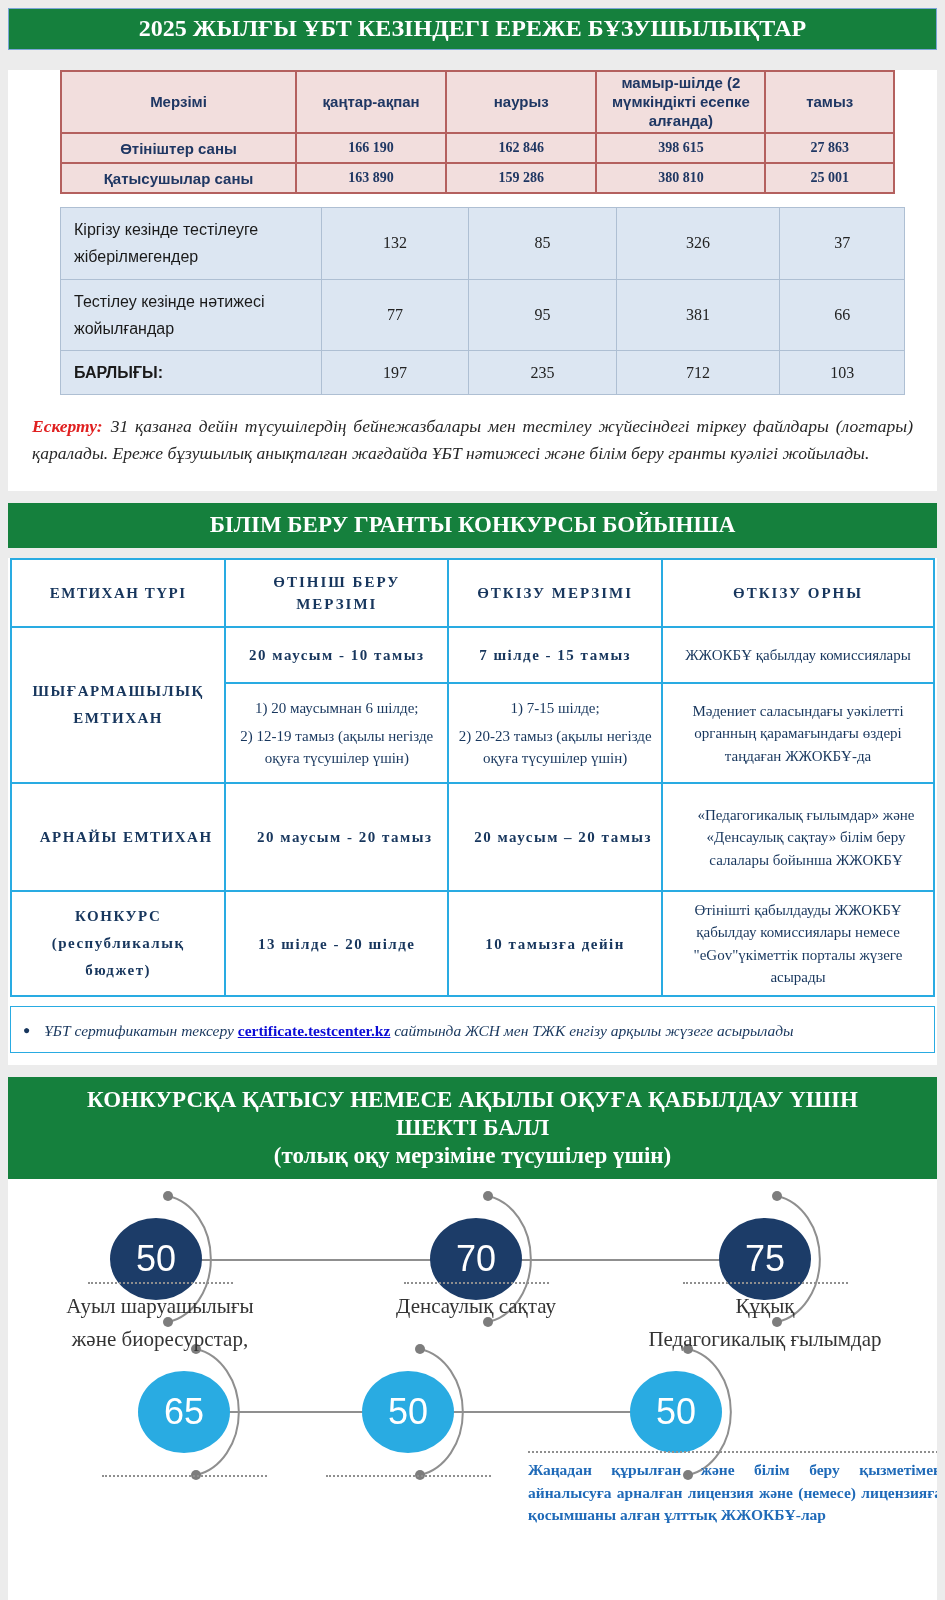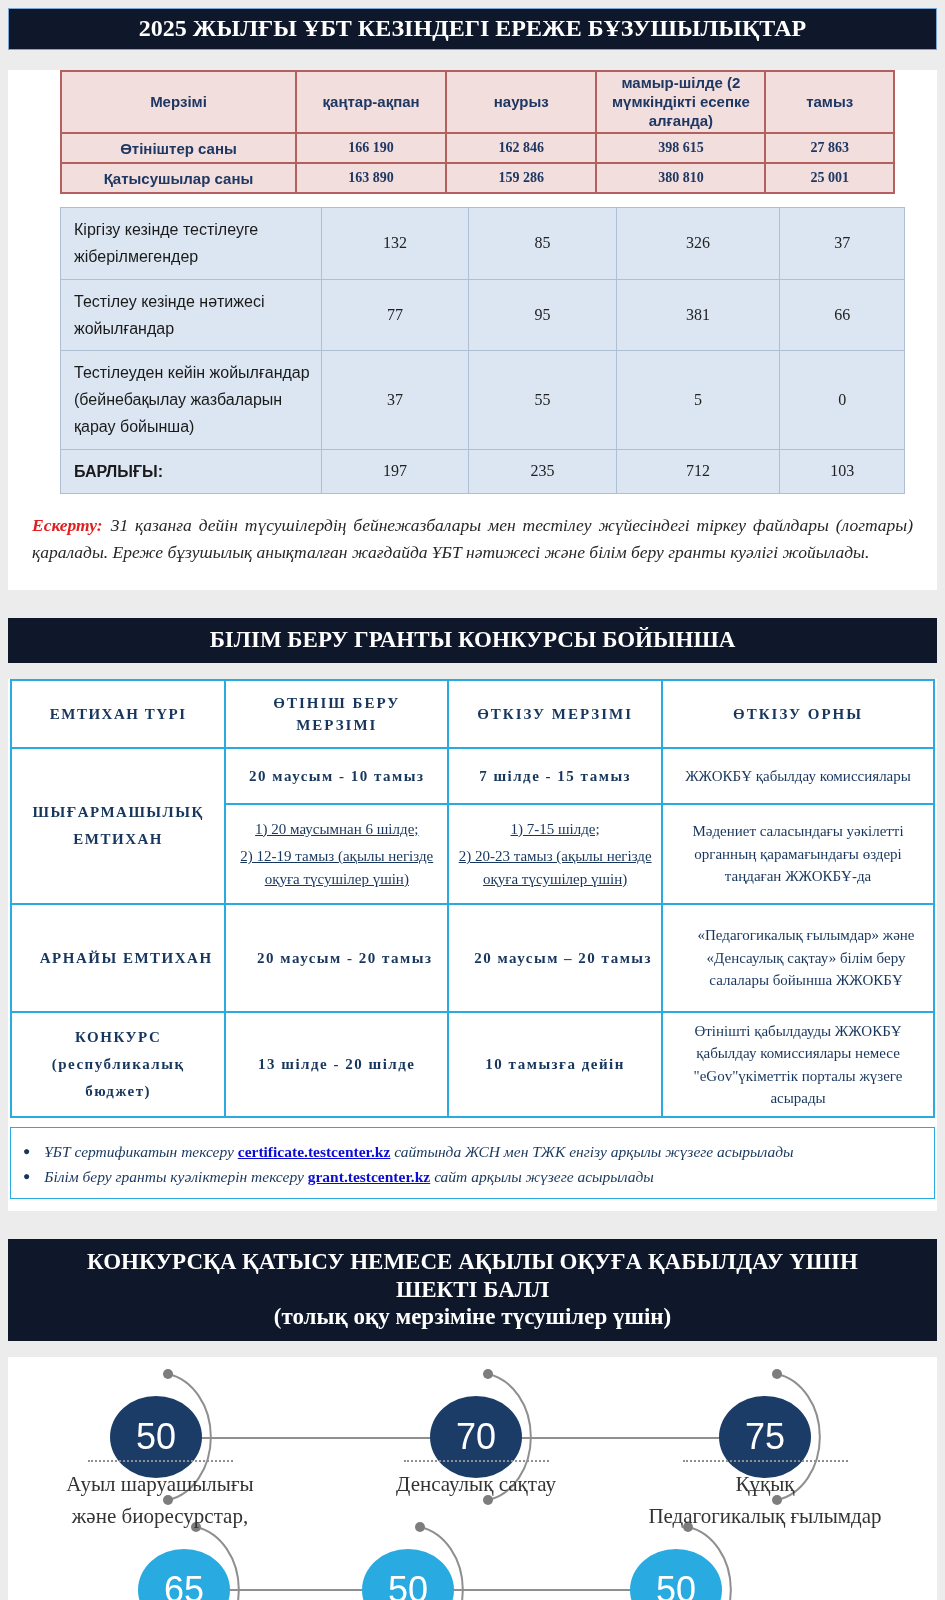--- a/index.html
+++ b/index.html
@@ -1,17 +1,17 @@
 <!DOCTYPE html>
 <html><head>
 <meta charset="utf-8">
 <style>
   html,body{margin:0;padding:0;}
   body{width:945px;background:#ececec;font-family:"Liberation Serif",serif;color:#1f3763;}
-  .banner{margin:16px 8px;background:#0f172a;color:#ffffff;text-align:center;
+  .banner{margin:0 8px;background:#15803d;color:#ffffff;text-align:center;
           font-family:"Liberation Serif",serif;font-weight:bold;}
   .banner1{margin-top:8px;font-size:24px;padding:6px 0 7px;border:1px solid #7aa6d6;}
   .banner2{font-size:23px;padding:9px 0 10px;}
   .banner3{font-size:23px;padding:9px 14px 10px;line-height:1.2;}
   .card{background:#ffffff;margin:0 8px;}
   .gap{height:12px;}
 
   
   table{border-collapse:collapse;}
   .t1{width:835px;margin:20px 0 0 52px;background:#f2dedd;}
@@ -30,32 +30,32 @@
            padding:8px 10px 8px 13px;line-height:1.7;text-align:left;}
   .t2 .num{font-family:"Liberation Serif",serif;font-size:16px;color:#222;text-align:center;}
   .t2 .total .lbl{font-weight:bold;}
   .r-h1{height:62px;}.r-h2{height:62px;}.r-h3{height:84px;}.r-h4{height:40px;}
 
   .note{margin:18px 24px 0;padding-bottom:24px;font-size:17.5px;font-style:italic;
         color:#262626;text-align:justify;line-height:1.55;}
   .note .note-label{color:#e02020;font-weight:bold;margin-right:8px;}
 
   
-  .grant{width:925px;margin:1px auto 0;}
+  .grant{width:925px;margin:10px auto 0;}
   .grant td{border:2px solid #29abe2;text-align:center;vertical-align:middle;
             color:#17365d;font-size:15px;padding:4px 8px;line-height:1.5;}
   .grant .hcell{height:58px;font-weight:bold;letter-spacing:2px;font-size:15px;}
   .grant .typecell{font-weight:bold;letter-spacing:1.5px;line-height:1.8;width:183px;}
   .grant .date{font-weight:bold;letter-spacing:1.5px;}
   .gc2{width:218px;}.gc3{width:208px;}.gc4{width:268px;}
   .sub-a td{height:46px;}
   .sub-b td{height:90px;}
   .row-special td{height:98px;padding-left:24px;}
   .row-contest td{height:95px;}
-  .two-part p{margin:5px 0;text-decoration:underline;}
+  .two-part p{margin:5px 0;}
 
   .bullets-box{width:899px;margin:9px auto 0;border:1.5px solid #29abe2;background:#fff;
                padding:8px 12px 12px;}
   .bullet{font-style:italic;color:#17365d;font-size:15.5px;margin-top:7px;}
   .bullet .mark{font-style:normal;margin-right:14px;font-size:12px;vertical-align:2px;}
   .bullet a{color:#0b0bd6;font-weight:bold;font-style:normal;text-decoration:underline;}
 
   
   .scores{position:relative;height:470px;background:#fff;overflow:hidden;}
   .score-node{position:absolute;width:120px;height:150px;z-index:2;}
@@ -109,27 +109,20 @@
       <td class="num c3">326</td>
       <td class="num c4">37</td>
     </tr>
     <tr class="r-h2">
       <td class="lbl">Тестілеу кезінде нәтижесі жойылғандар</td>
       <td class="num">77</td>
       <td class="num">95</td>
       <td class="num">381</td>
       <td class="num">66</td>
     </tr>
-    <tr class="r-h3">
-      <td class="lbl">Тестілеуден кейін жойылғандар (бейнебақылау жазбаларын қарау бойынша)</td>
-      <td class="num">37</td>
-      <td class="num">55</td>
-      <td class="num">5</td>
-      <td class="num">0</td>
-    </tr>
     <tr class="r-h4 total">
       <td class="lbl">БАРЛЫҒЫ:</td>
       <td class="num">197</td>
       <td class="num">235</td>
       <td class="num">712</td>
       <td class="num">103</td>
     </tr>
   </tbody>
     </table>
 
@@ -180,23 +173,20 @@
       <td class="date">10 тамызға дейін</td>
       <td>Өтінішті қабылдауды ЖЖОКБҰ қабылдау комиссиялары немесе "eGov"үкіметтік порталы жүзеге асырады</td>
     </tr>
   </tbody>
     </table>
 
   <div class="bullets-box">
     <div class="bullet">
       <span class="mark">●</span><span>ҰБТ сертификатын тексеру </span><a href="#">certificate.testcenter.kz</a><span> сайтында ЖСН мен ТЖК енгізу арқылы жүзеге асырылады</span>
     </div>
-    <div class="bullet">
-      <span class="mark">●</span><span>Білім беру гранты куәліктерін тексеру </span><a href="#">grant.testcenter.kz</a><span> сайт арқылы жүзеге асырылады</span>
-    </div>
   </div>
 </div>
 
 <div class="gap"></div>
 
 <div class="banner banner3">
   <div>КОНКУРСҚА ҚАТЫСУ НЕМЕСЕ АҚЫЛЫ ОҚУҒА ҚАБЫЛДАУ ҮШІН</div>
   <div>ШЕКТІ БАЛЛ</div>
   <div>(толық оқу мерзіміне түсушілер үшін)</div>
 </div>

